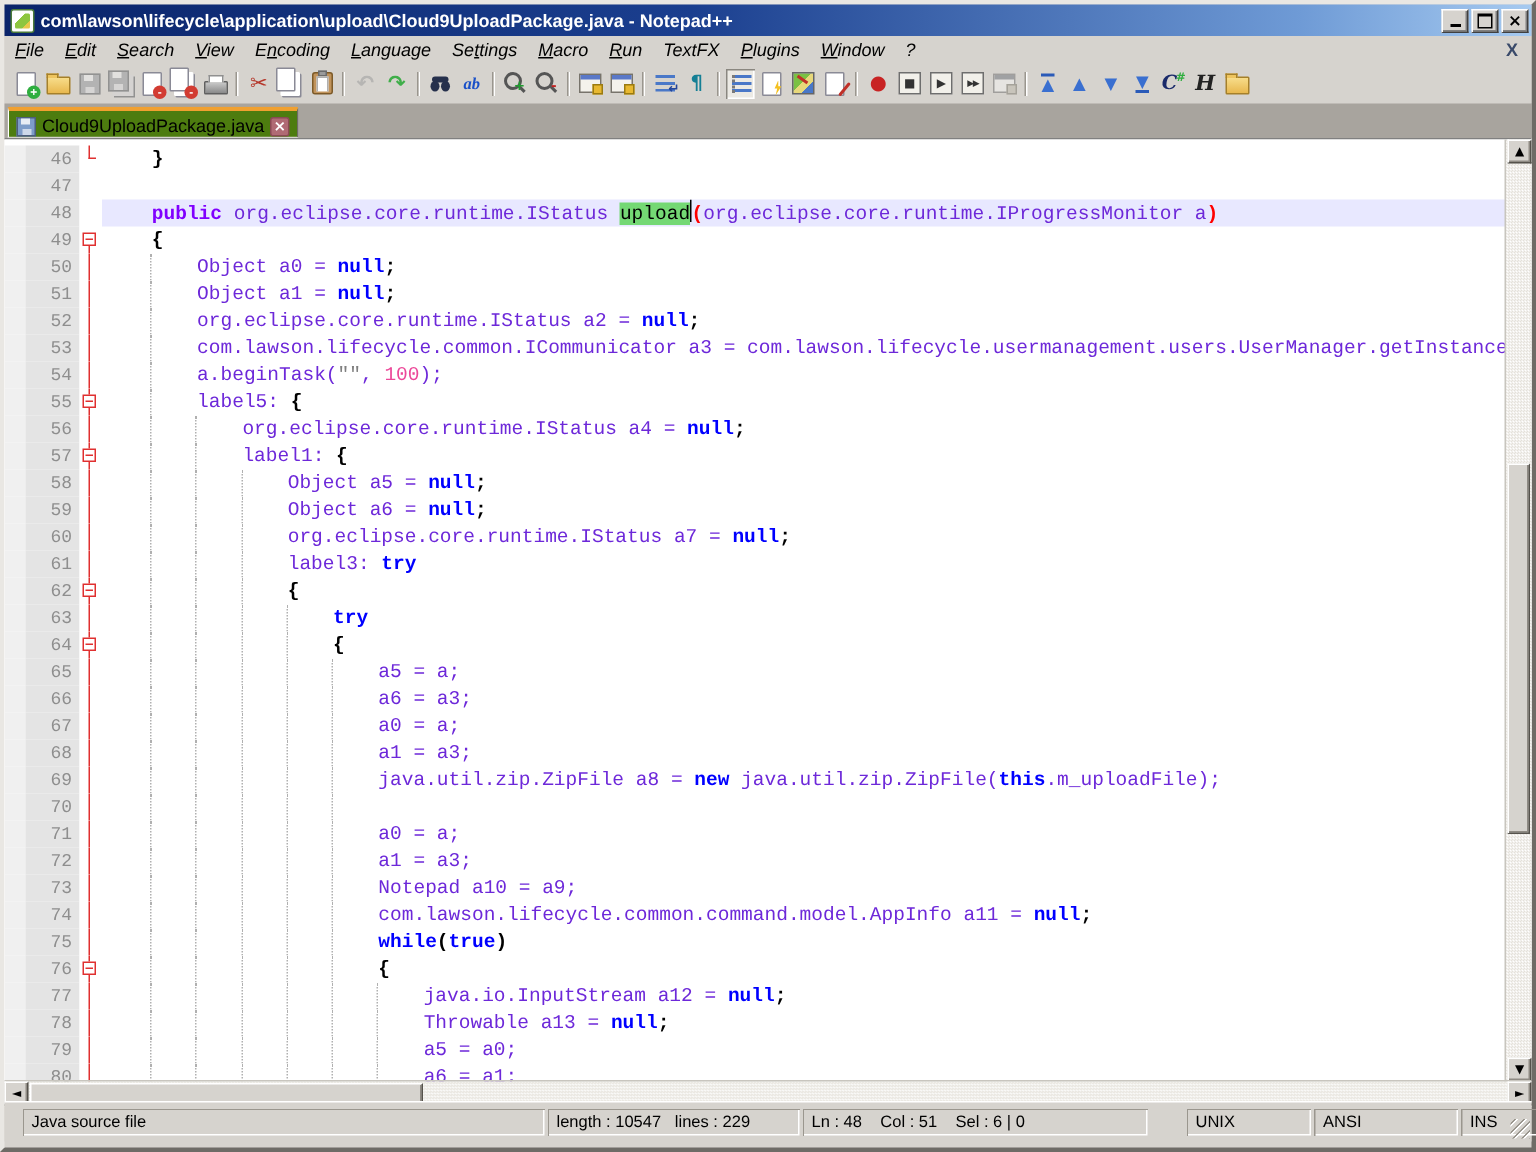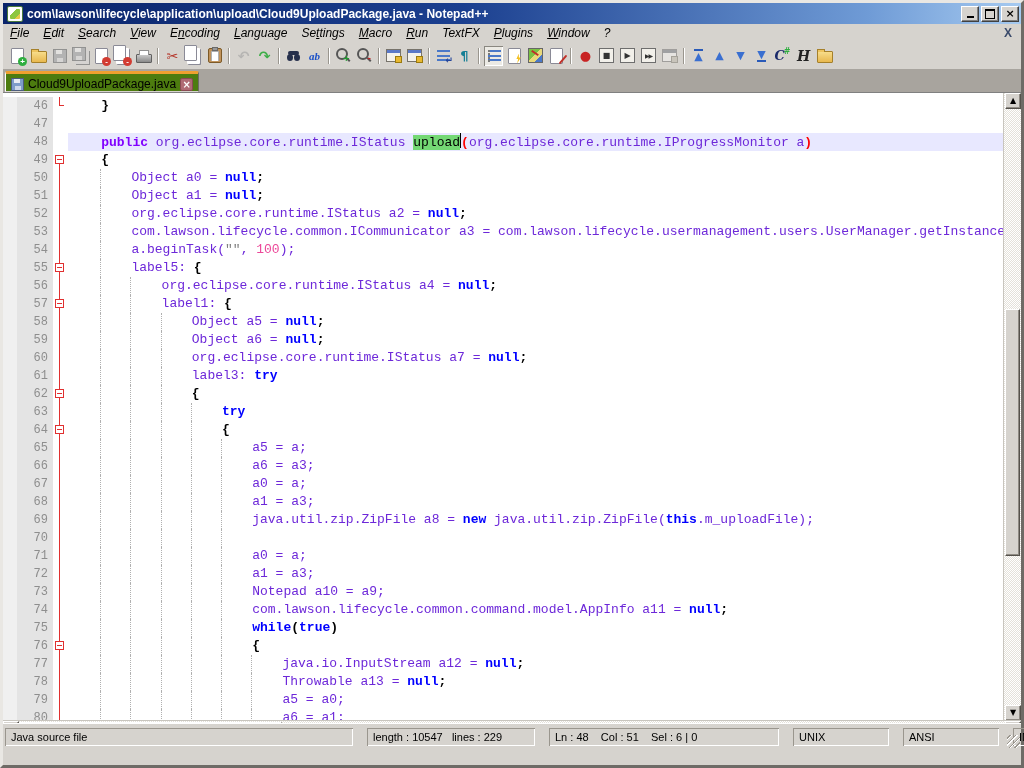--- a/index.html
+++ b/index.html
@@ -155,22 +155,22 @@
   .sb-up{top:0;right:0;}
   .sb-dn{bottom:0;right:0;}
   .sb-lt{left:0;top:0;}
   .sb-rt{right:0;top:0;}
   .vthumb{position:absolute;right:1px;width:15px;top:216px;height:247px;background:#d6d3ce;
     border:1px solid;border-color:#fff #55524c #55524c #fff;box-shadow:inset -1px -1px 0 #8f8b84;box-sizing:border-box;}
   .hthumb{position:absolute;top:1px;height:15px;left:17px;width:262px;background:#d6d3ce;
     border:1px solid;border-color:#fff #55524c #55524c #fff;box-shadow:inset -1px -1px 0 #8f8b84;box-sizing:border-box;}
 
   
-  .statusbar{position:absolute;left:0;right:0;bottom:15px;height:26px;background:#d6d3ce;
-    border-top:1px solid #fff;display:flex;align-items:center;padding:0 2px;gap:14px;}
+  .statusbar{position:absolute;left:0;right:0;bottom:4px;height:26px;background:#d6d3ce;
+    border-top:1px solid #fff;display:flex;align-items:center;padding:0 12px;gap:2px;}
   .sb-panel{height:18px;box-shadow:inset 1px 1px 0 #9a968e,inset -1px -1px 0 #fff;
     font-size:11px;color:#000;display:flex;align-items:center;padding-left:6px;
     box-sizing:border-box;white-space:pre;overflow:hidden;flex:0 0 auto;}
   .grip{position:absolute;right:1px;bottom:2px;width:13px;height:13px;
     background:repeating-linear-gradient(135deg,transparent 0 2px,#9a968e 2px 3px,#ffffff 3px 4px);}
 </style>
 </head>
 <body>
 
 <div class="window">
@@ -396,19 +396,19 @@
   <div class="hscroll">
     <div class="sbtn sb-lt">◄</div>
     <div class="hthumb"></div>
     <div class="sbtn sb-rt">►</div>
   </div>
 
   <div class="statusbar">
     <span class="sb-panel" style="width:348px;">Java source file</span>
     <span class="sb-panel" style="width:168px;">length : 10547   lines : 229</span>
     <span class="sb-panel" style="width:230px;">Ln : 48    Col : 51    Sel : 6 | 0</span>
-    <span class="sb-panel" style="width:96px;">UNIX</span>
+    <span class="sb-panel" style="width:83px;margin-left:24px;">UNIX</span>
     <span class="sb-panel" style="width:96px;">ANSI</span>
     <span class="sb-panel" style="width:56px;">INS</span>
     <span class="grip"></span>
   </div>
 
 </div>
 
 </body></html>

